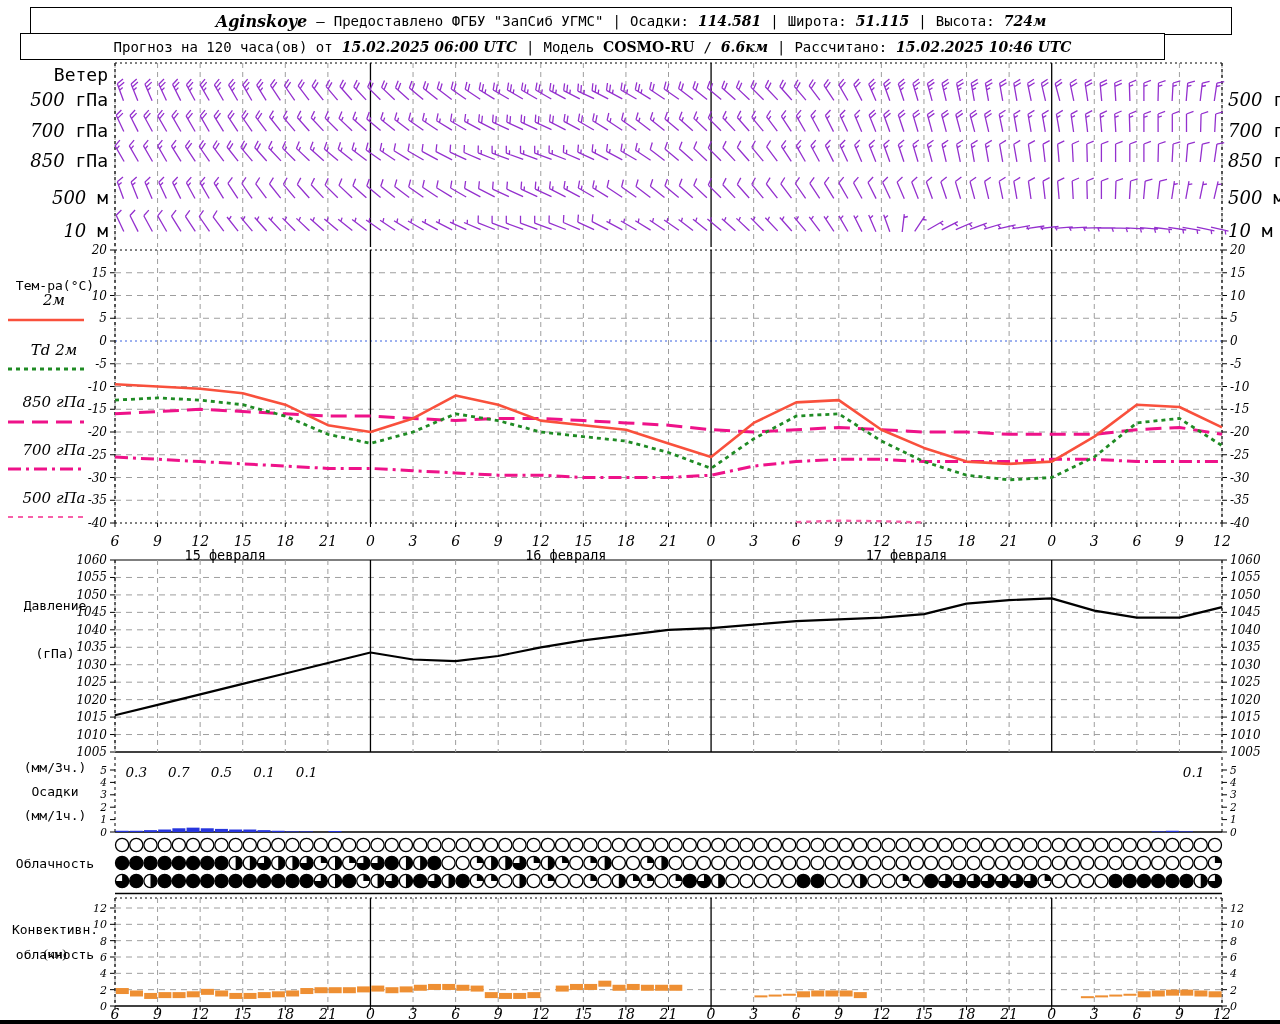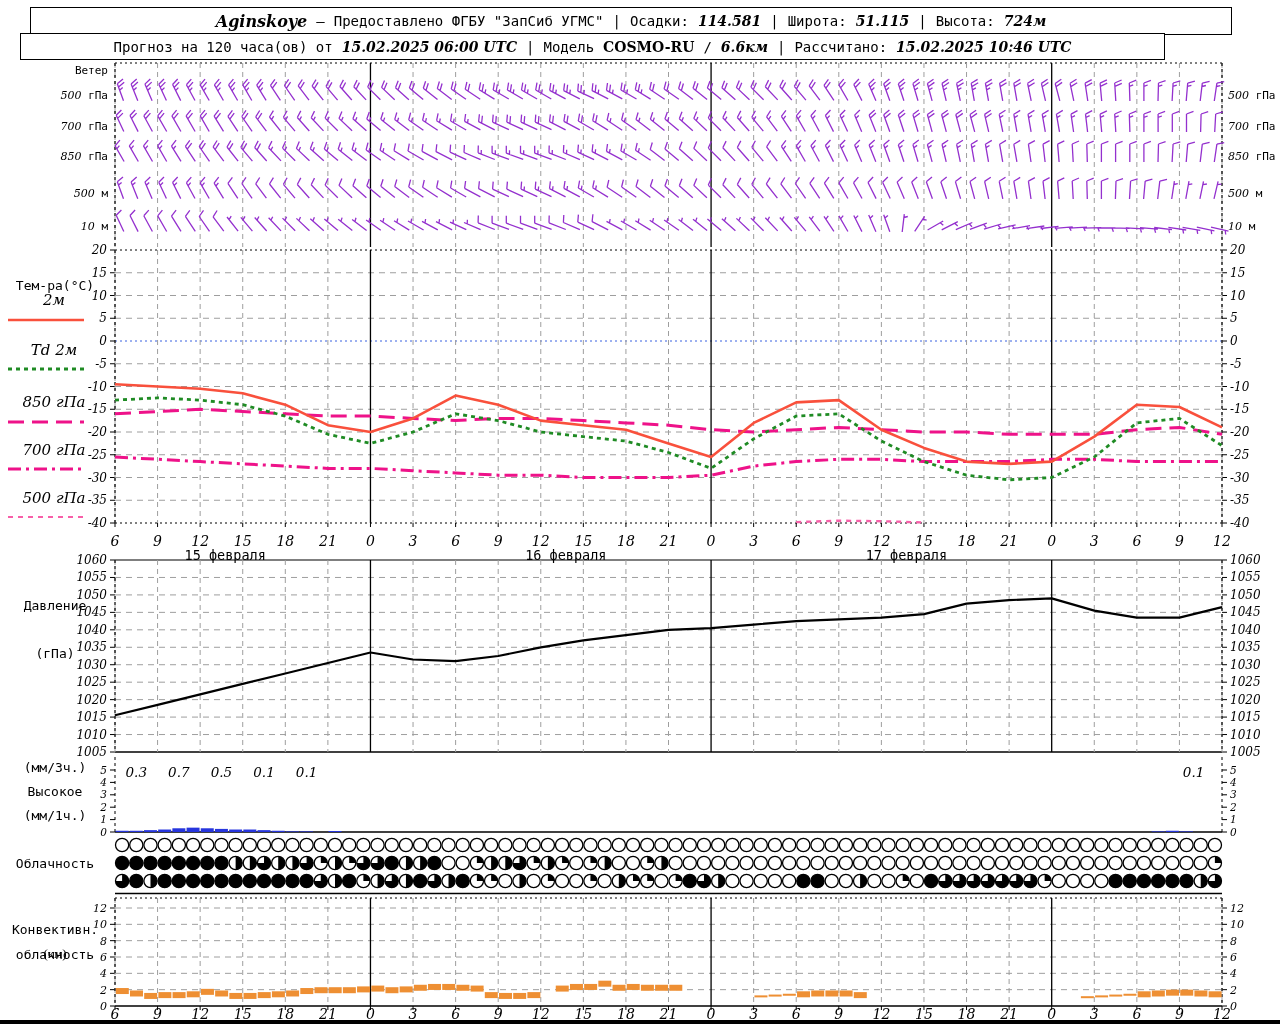--- a/index.html
+++ b/index.html
@@ -2,21 +2,21 @@
 <html><head>
 <meta charset="utf-8">
 <style>
   html,body{margin:0;padding:0;background:#ffffff;}
   .screen{position:relative;width:1280px;height:1024px;background:#ffffff;overflow:hidden;
           font-family:"DejaVu Sans Mono",monospace;color:#000;}
   .hdr{position:absolute;border:1px solid #000;display:flex;align-items:center;justify-content:center;
        gap:9px;font-size:14px;white-space:nowrap;background:#fff;}
   .it{font-family:"DejaVu Serif",serif;font-style:italic;font-weight:bold;}
   .bd{font-family:"DejaVu Serif",serif;font-weight:bold;}
-  .lbl{position:absolute;font-size:11px;white-space:nowrap;}
+  .lbl{position:absolute;font-size:18px;white-space:nowrap;}
   .lblc{position:absolute;font-size:13px;white-space:nowrap;text-align:center;width:106px;left:2px;}
   .num{font-family:"DejaVu Serif",serif;font-style:italic;}
   .legend-label{position:absolute;width:104px;left:2px;text-align:center;
                 font-family:"DejaVu Serif",serif;font-style:italic;font-size:15px;}
   .sample{position:absolute;left:8px;width:76px;height:6px;}
   .warn{position:absolute;left:360px;top:733px;width:520px;text-align:center;
         font-size:14px;font-weight:bold;letter-spacing:.5px;}
   svg.chart{position:absolute;left:0;top:0;}
 </style>
 <style>
@@ -925,20 +925,20 @@
       <line x1="0" y1="3" x2="76" y2="3" class="s-700"></line>
     </svg>
   <div class="legend-label" style="top:489px;">500 гПа</div>
   <svg class="sample" style="top:514px;">
       <line x1="0" y1="3" x2="76" y2="3" class="s-500"></line>
     </svg>
 
   <div class="lblc" style="top:598px;">Давление</div>
   <div class="lblc" style="top:646px;">(гПа)</div>
   <div class="lblc" style="top:760px;">(мм/3ч.)</div>
-  <div class="lblc" style="top:784px;">Высокое</div>
+  <div class="lblc" style="top:784px;">Осадки</div>
   <div class="lblc" style="top:808px;">(мм/1ч.)</div>
   <div class="lblc" style="top:856px;">Облачность</div>
   <div class="lblc" style="top:922px;">Конвективн.</div>
   <div class="lblc" style="top:947px;">облачность</div>
   <div class="lblc" style="top:946px;font-family:Liberation Serif, serif;">(км)</div>
 
 </div>
 
 </body></html>

